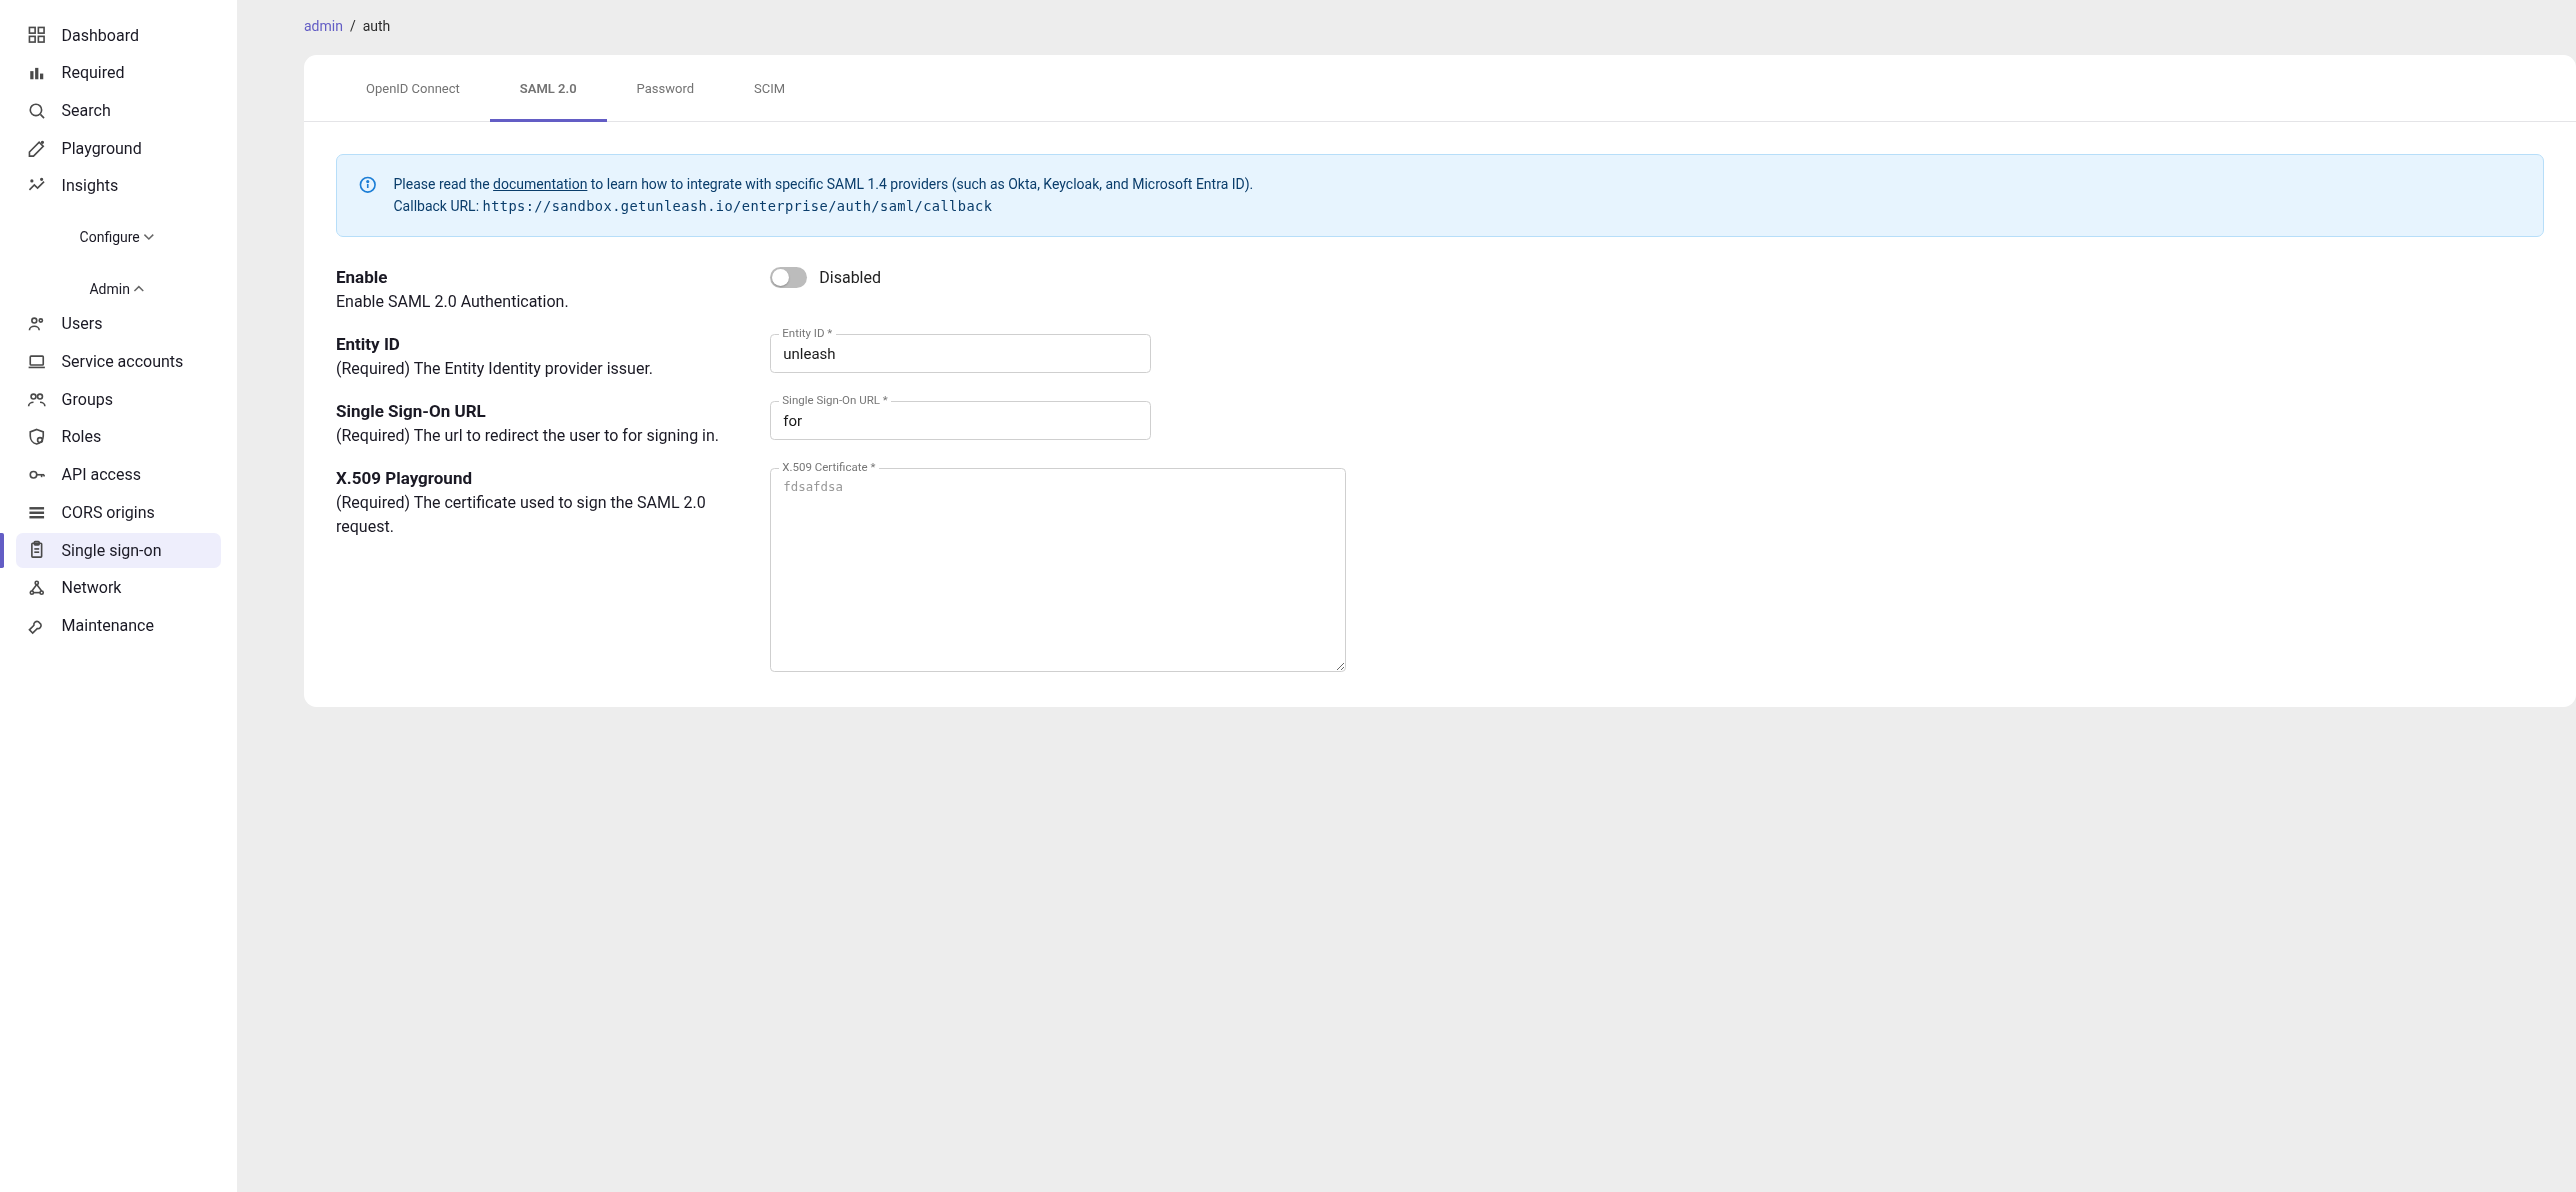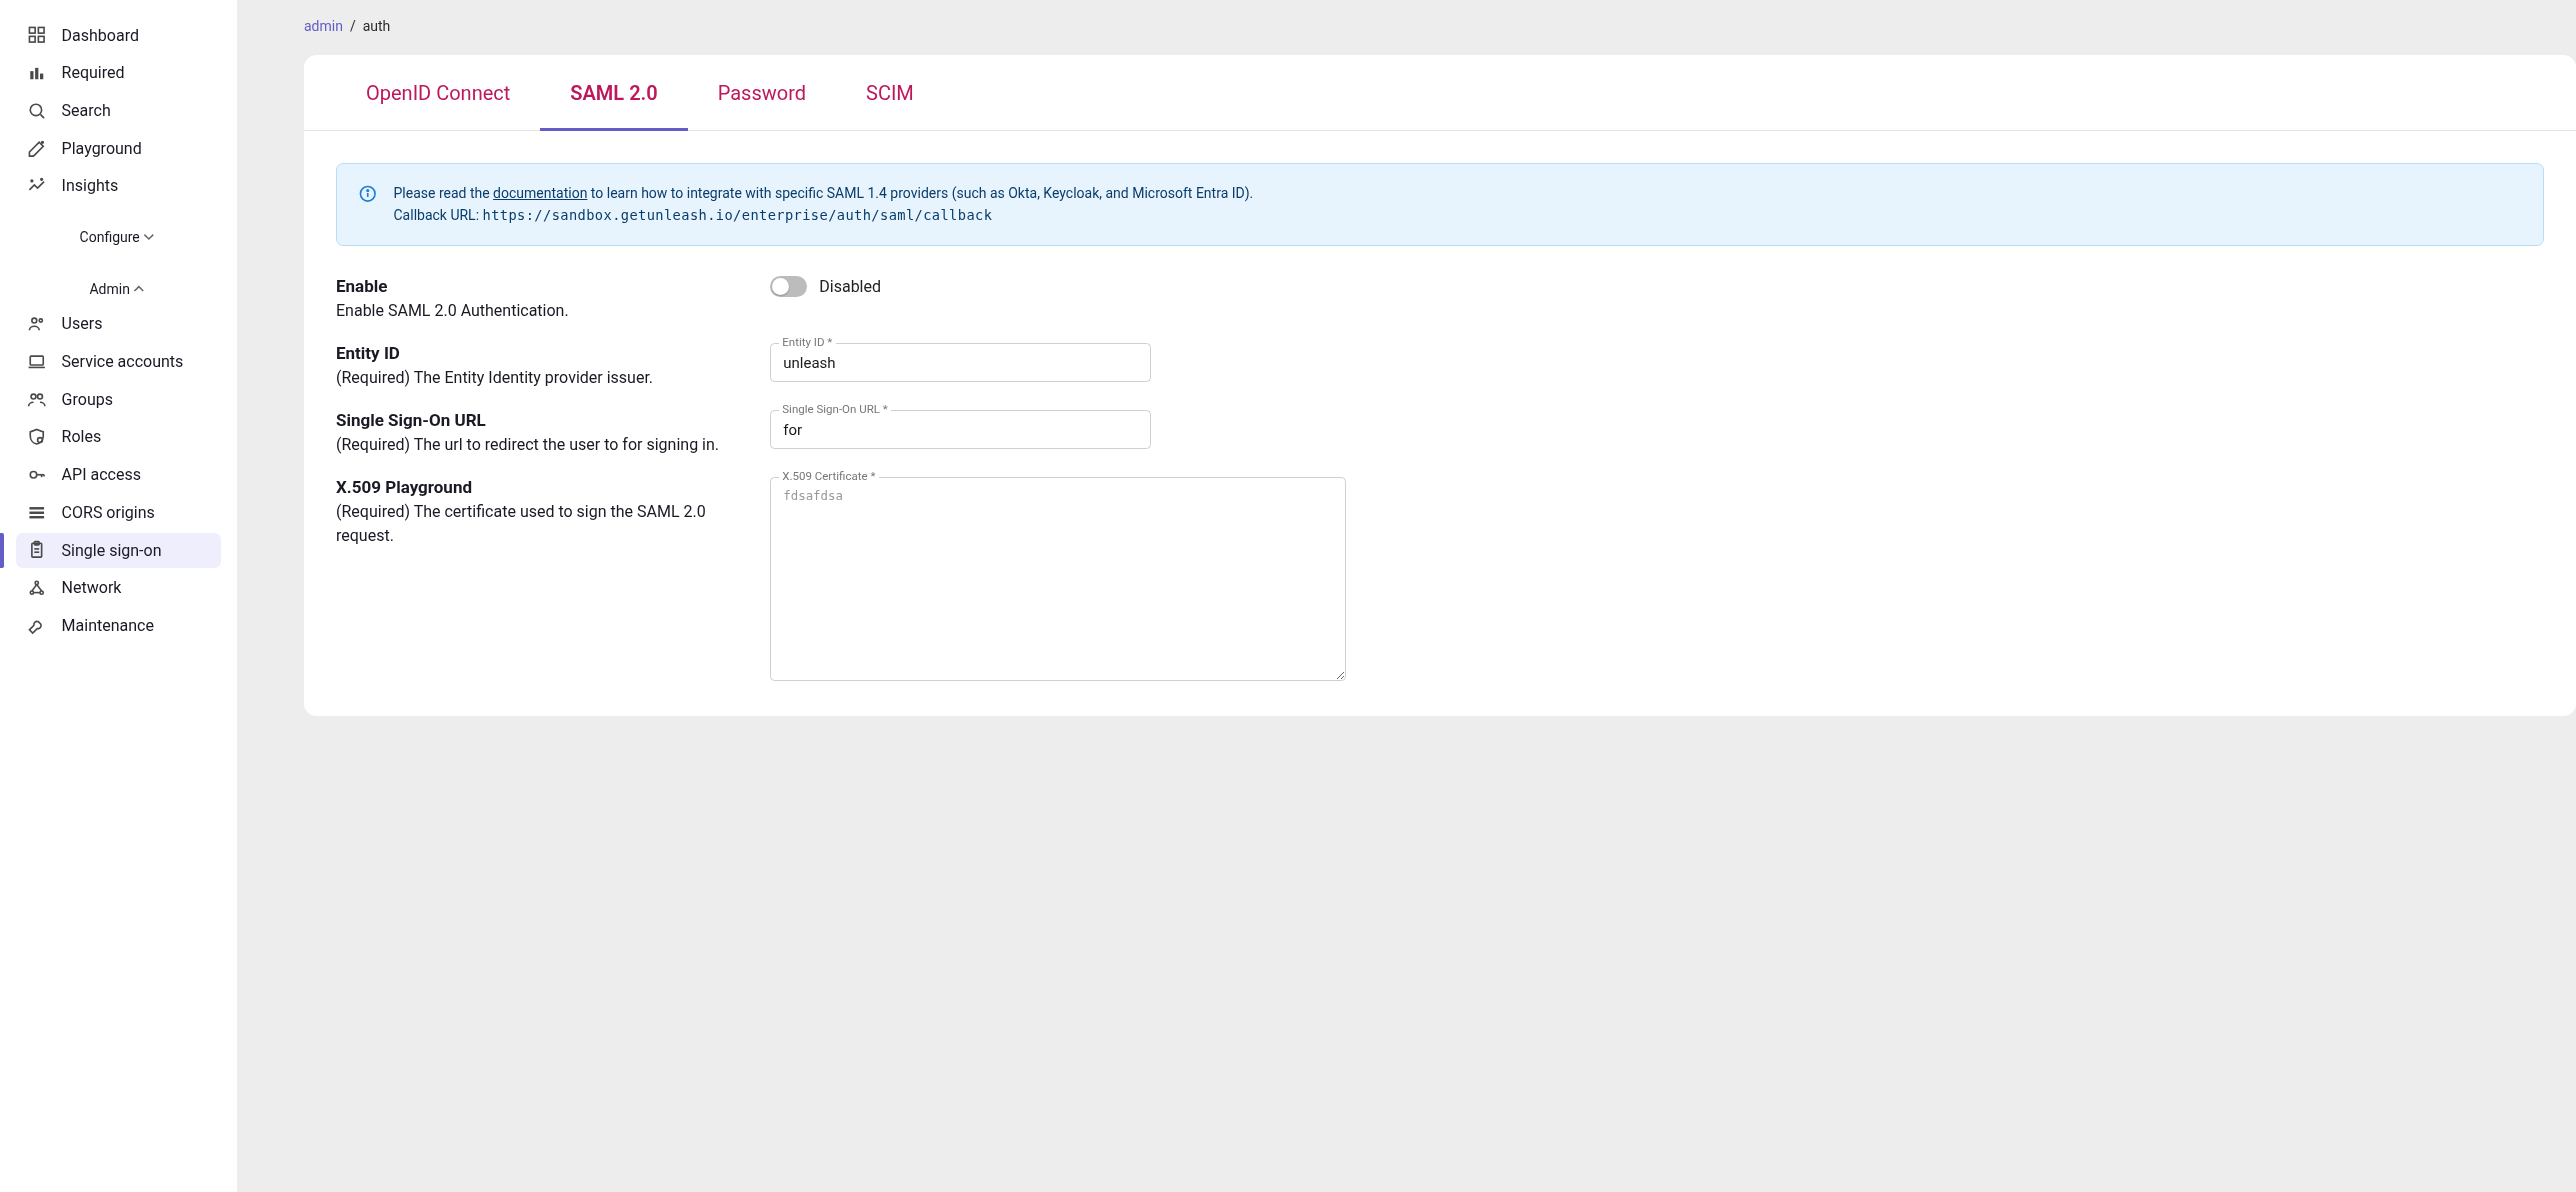--- a/index.html
+++ b/index.html
@@ -84,22 +84,22 @@
     overflow: hidden;
   }
   .tabs {
     display: flex;
     border-bottom: 0.9px solid #e4e4e7;
     padding-left: 32px;
     gap: 0;
   }
   .tab {
     padding: 26.6px 30px 25px 30px;
-    font-size: 20px;
-    color: #be185d;
+    font-size: 13px;
+    color: #737373;
     cursor: pointer;
     position: relative;
     text-align: center;
   }
   .tab.active {
     font-weight: 600;
   }
   .tab.active::after {
     content: '';
     position: absolute;

